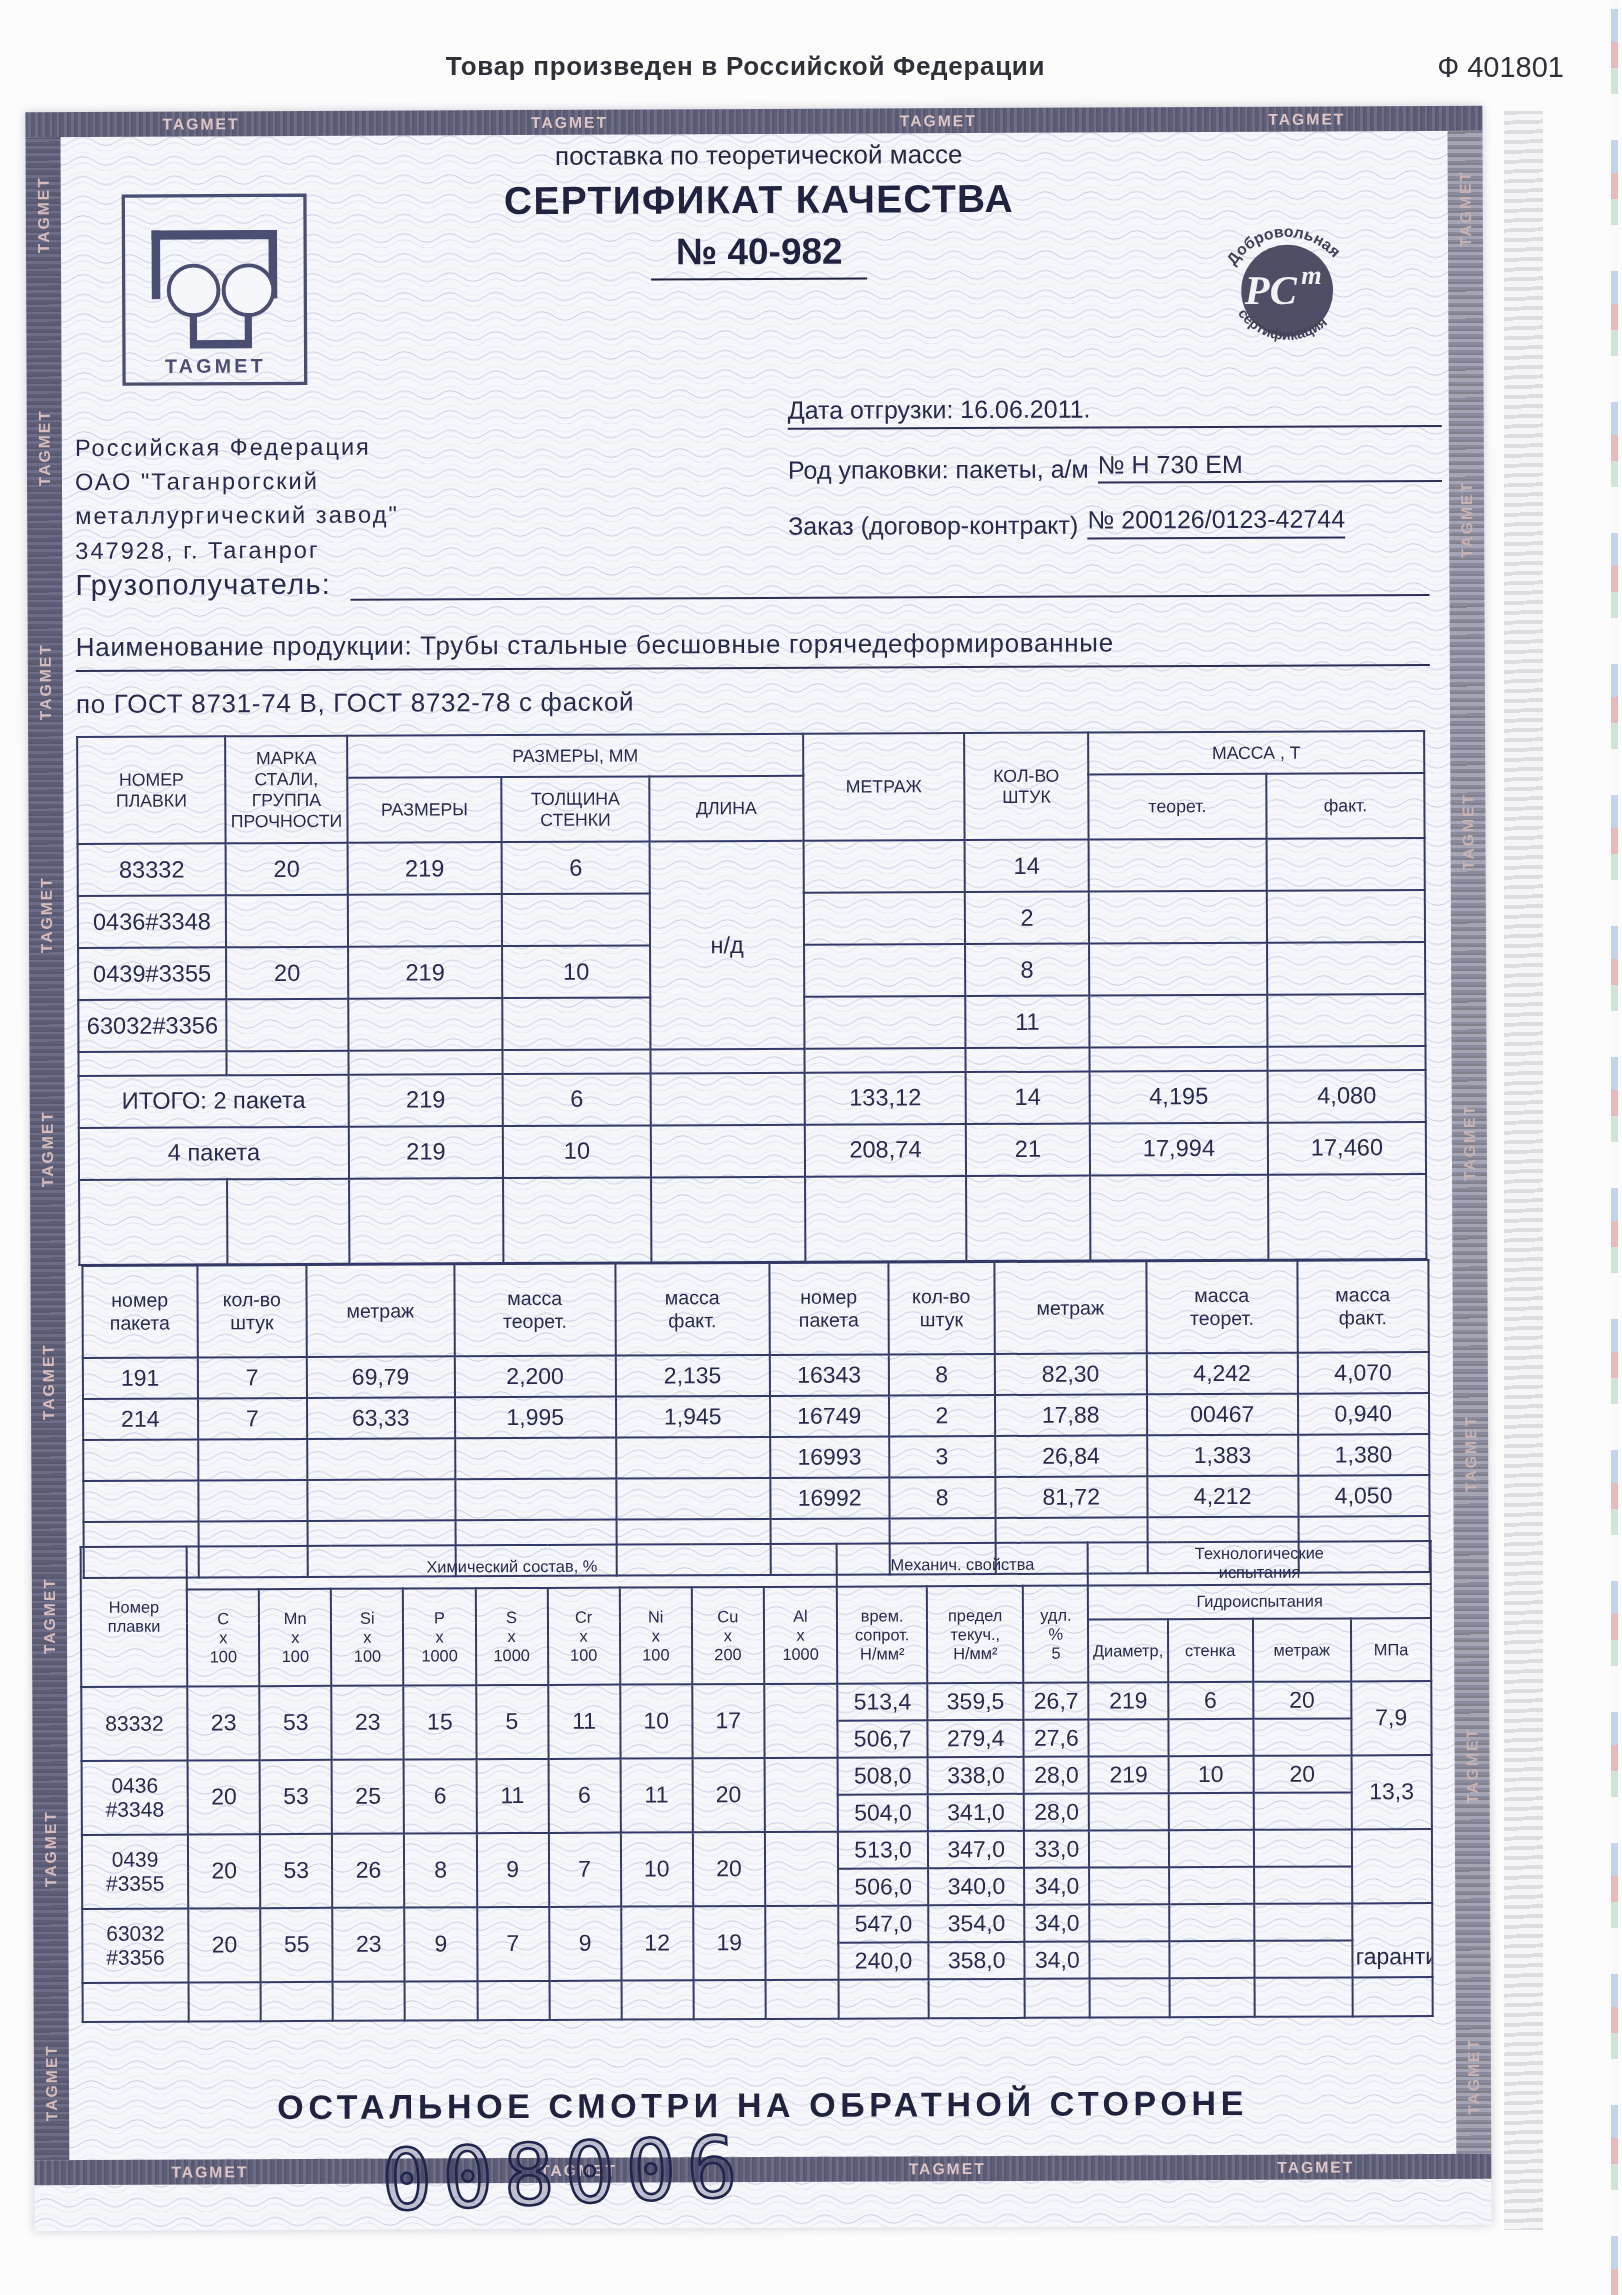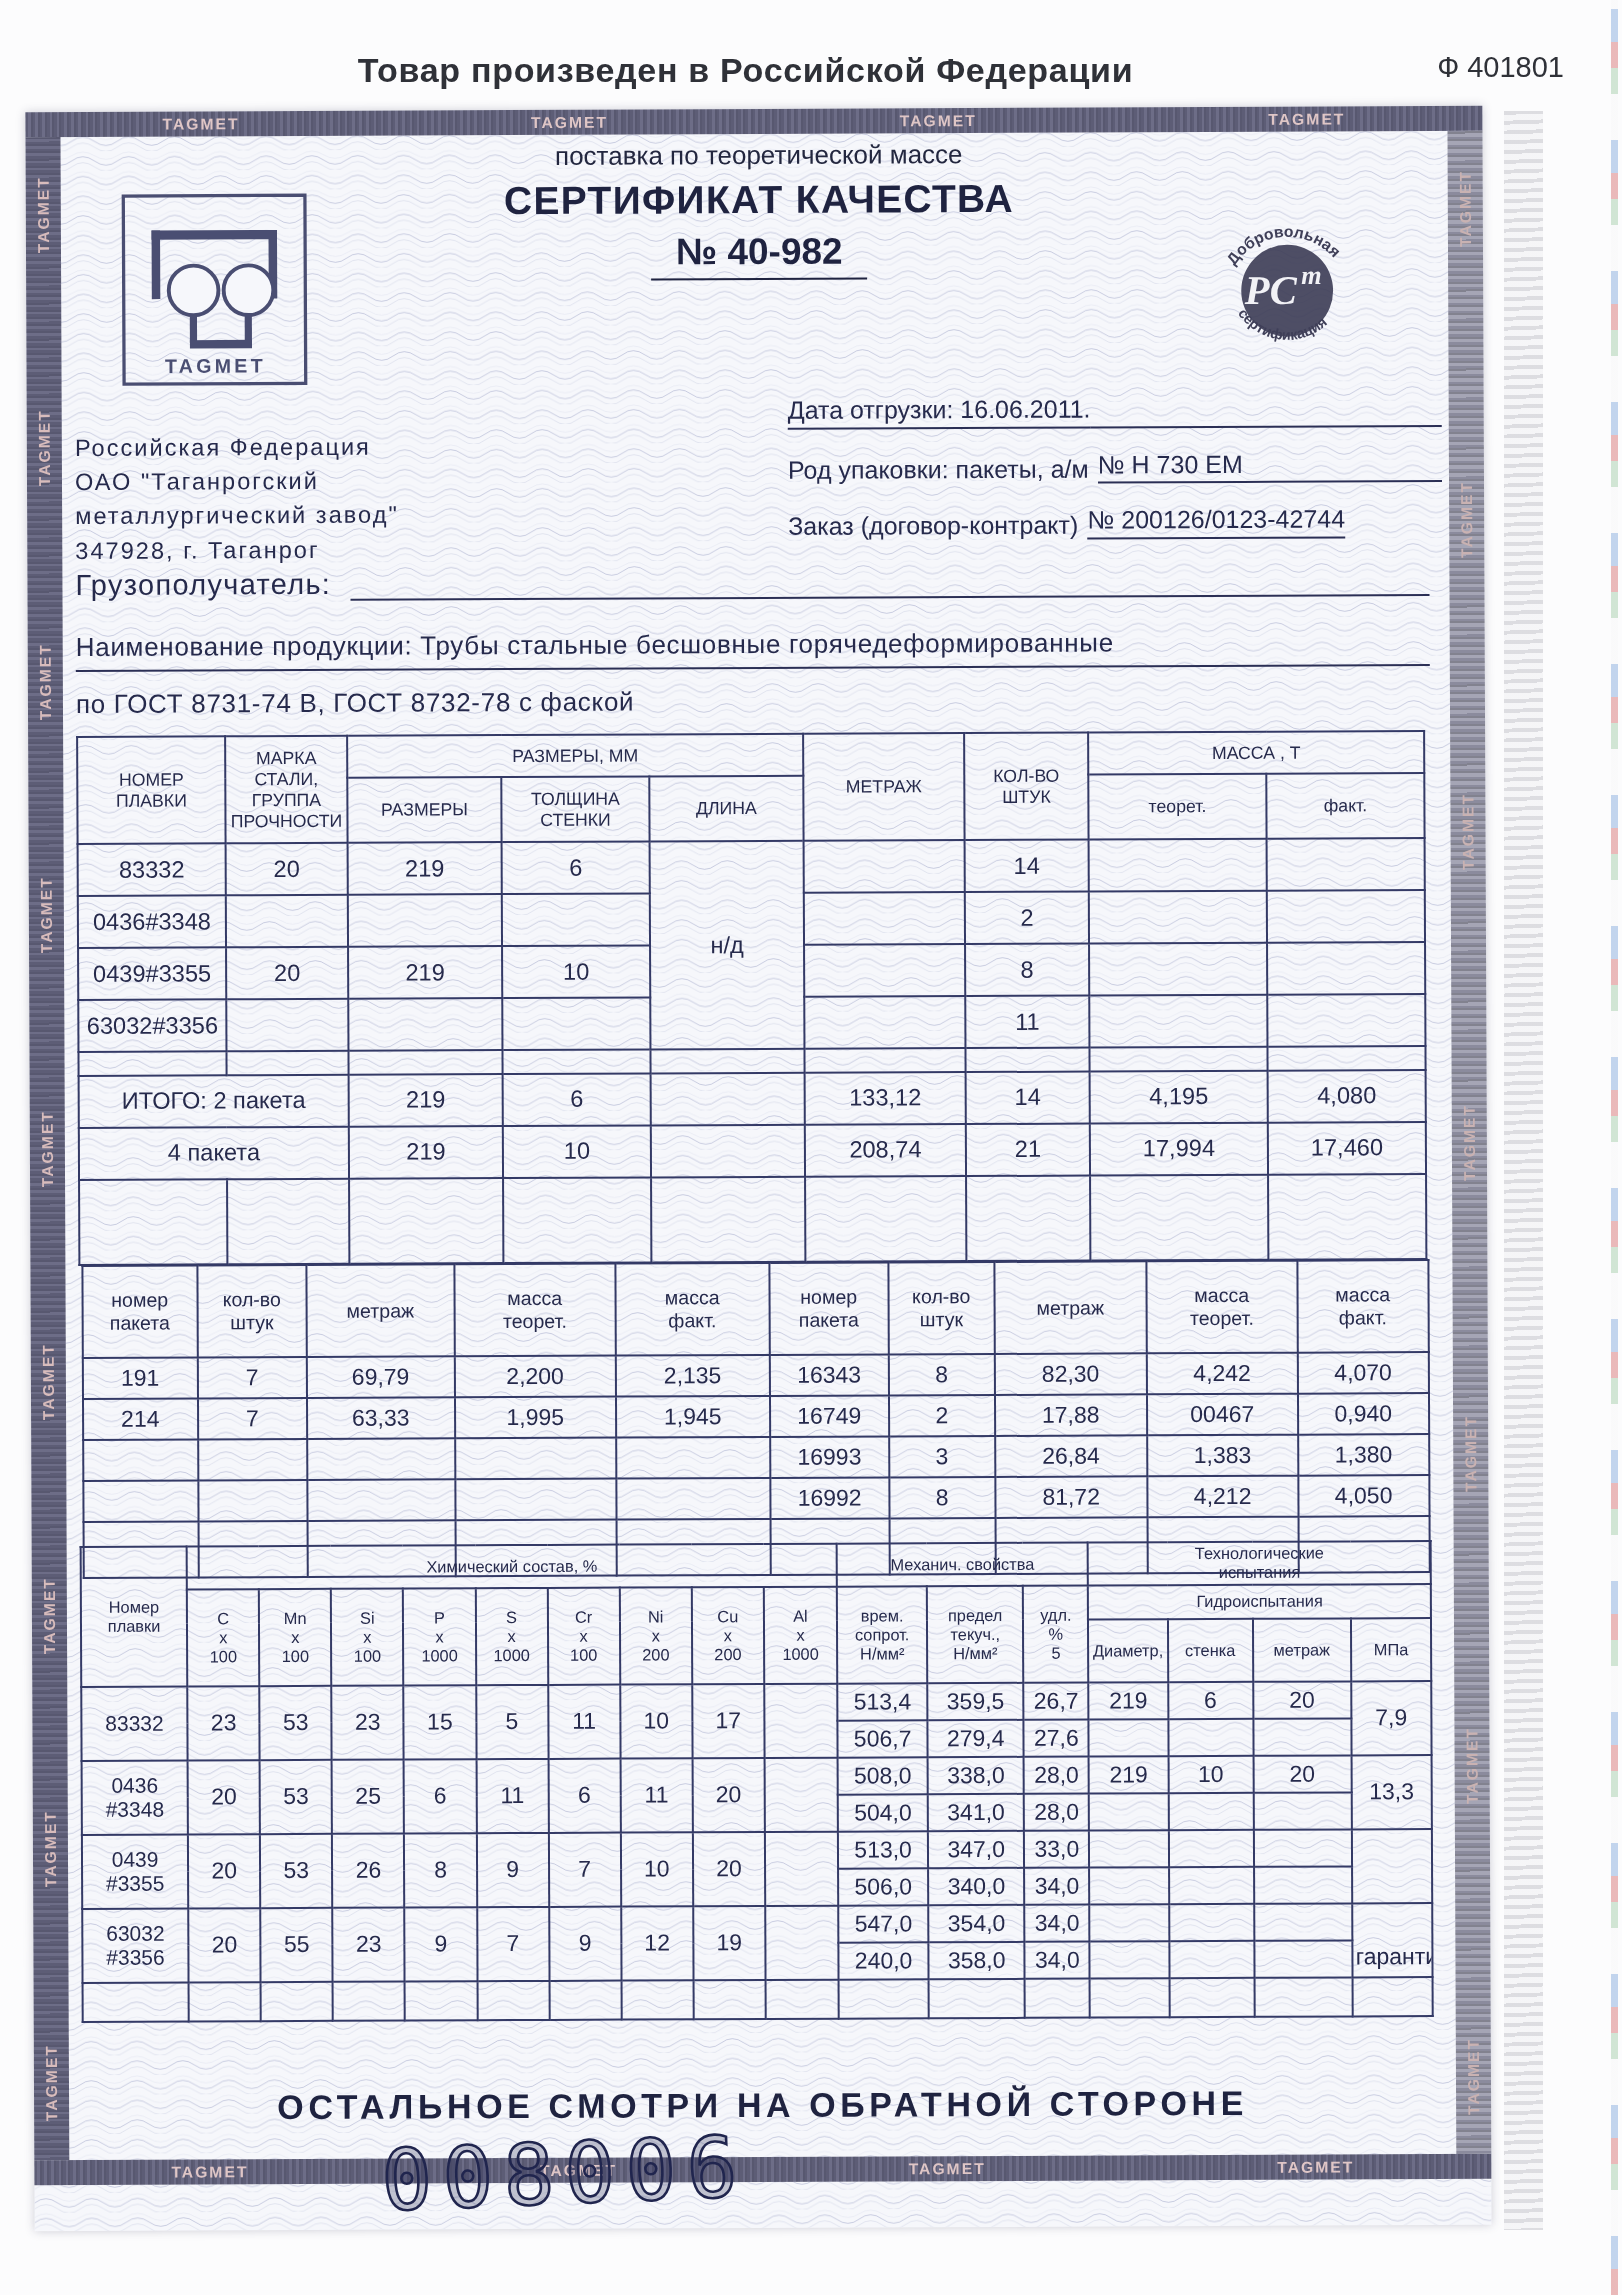--- a/index.html
+++ b/index.html
@@ -3,21 +3,21 @@
 <meta charset="utf-8">
 <style>
   html,body{margin:0;padding:0;}
   body{
     width:1623px;height:2295px;position:relative;overflow:hidden;
     background:#fcfcfd;color:#262a4c;
     font-family:"Liberation Sans", sans-serif;
   }
   
   .top-note{position:absolute;top:51px;left:353px;width:785px;text-align:center;
-    font-size:34px;font-weight:bold;color:#2f3138;letter-spacing:0.7px;}
+    font-size:26px;font-weight:bold;color:#2f3138;letter-spacing:0.7px;}
   .form-code{position:absolute;top:51px;right:59px;font-size:29px;color:#2f3138;}
   
   .cert{position:absolute;left:30px;top:109px;width:1457px;height:2119px;
     background:#f6f7fb;transform:rotate(-0.25deg);box-shadow:0 0 9.2px rgba(60,60,90,.25);}
   .guilloche{position:absolute;inset:0;z-index:0;}
   .cert-inner{position:absolute;inset:0;z-index:1;}
   
   .band{background:repeating-linear-gradient(90deg,#5d5d76 0 2.6px,#6d6d87 2.6px 5.2px,#585870 5.2px 7.2px);}
   .band-top,.band-bottom{position:absolute;left:0;right:0;height:25px;display:flex;
     justify-content:space-between;align-items:center;padding:0 137px;box-sizing:border-box;}
@@ -465,21 +465,21 @@
 х
 1000</th>
           <th rowspan="2">S
 х
 1000</th>
           <th rowspan="2">Cr
 х
 100</th>
           <th rowspan="2">Ni
 х
-200</th>
+100</th>
           <th rowspan="2">Cu
 х
 200</th>
           <th rowspan="2">Al
 х
 1000</th>
           <th rowspan="2">врем.
 сопрот.
 Н/мм²</th>
           <th rowspan="2">предел

